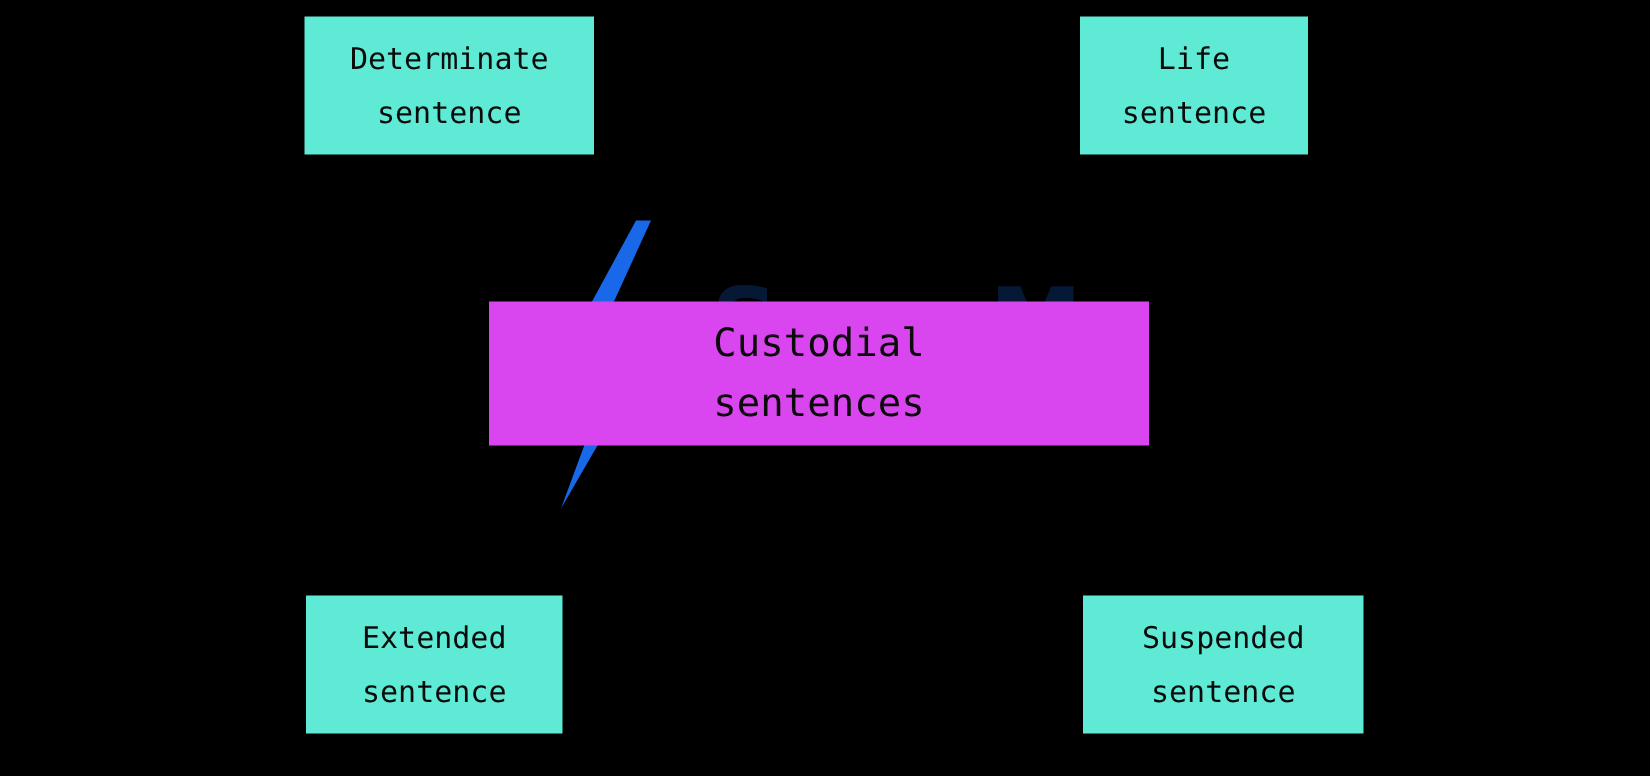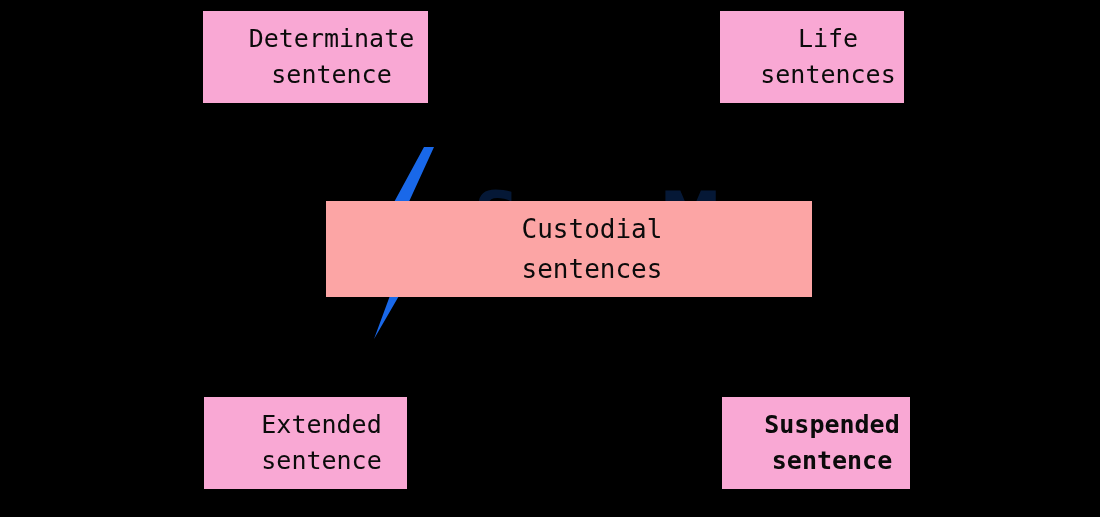--- a/index.html
+++ b/index.html
@@ -54,38 +54,36 @@
     position: absolute;
     display: flex;
     align-items: center;
     justify-content: center;
     text-align: center;
     color: #0b0b0b;
     white-space: pre-line;
     z-index: 3;
   }
   .node.green {
-    background: #f9a8d4;
-    font-size: 25px;
+    background: #5eead4;
+    font-size: 20px;
     line-height: 36px;
-    padding-left: 32px;
   }
   .node.blue {
-    background: #fca5a5;
+    background: #d946ef;
     font-size: 26px;
     line-height: 40px;
     z-index: 2;
-    padding-left: 46px;
   }
 
   #node-determinate { left: 203px; top: 11px;  width: 193px; height: 92px; }
   #node-life        { left: 720px; top: 11px;  width: 152px; height: 92px; }
   #node-custodial   { left: 326px; top: 201px; width: 440px; height: 96px; }
   #node-extended    { left: 204px; top: 397px; width: 171px; height: 92px; text-align: right; }
-  #node-suspended   { left: 722px; top: 397px; width: 156px; height: 92px; font-weight: bold; }
+  #node-suspended   { left: 722px; top: 397px; width: 187px; height: 92px; }
 </style>
 </head>
 <body>
 
 <div id="canvas">
 
   <div class="watermark">
     <svg class="wm-bolt" viewBox="0 0 72 196">
       <polygon points="52,2 14,72 34,70 10,120 30,118 2,194 46,118 26,120 50,70 30,72 62,2" fill="#1a6ef5" opacity="0.95"></polygon>
     </svg>
@@ -93,21 +91,21 @@
 Exams</div>
   </div>
 
   <div class="node green" id="node-determinate">
     <span>Determinate
 sentence</span>
   </div>
 
   <div class="node green" id="node-life">
     <span>Life
-sentences</span>
+sentence</span>
   </div>
 
   <div class="node blue" id="node-custodial">
     <span>Custodial
 sentences</span>
   </div>
 
   <div class="node green" id="node-extended">
     <span>Extended
 sentence</span>

